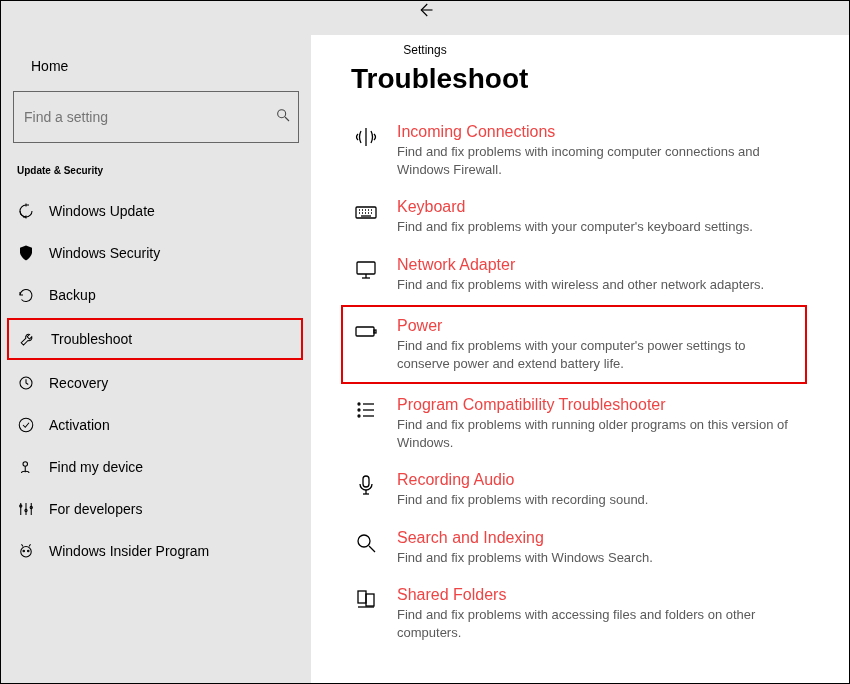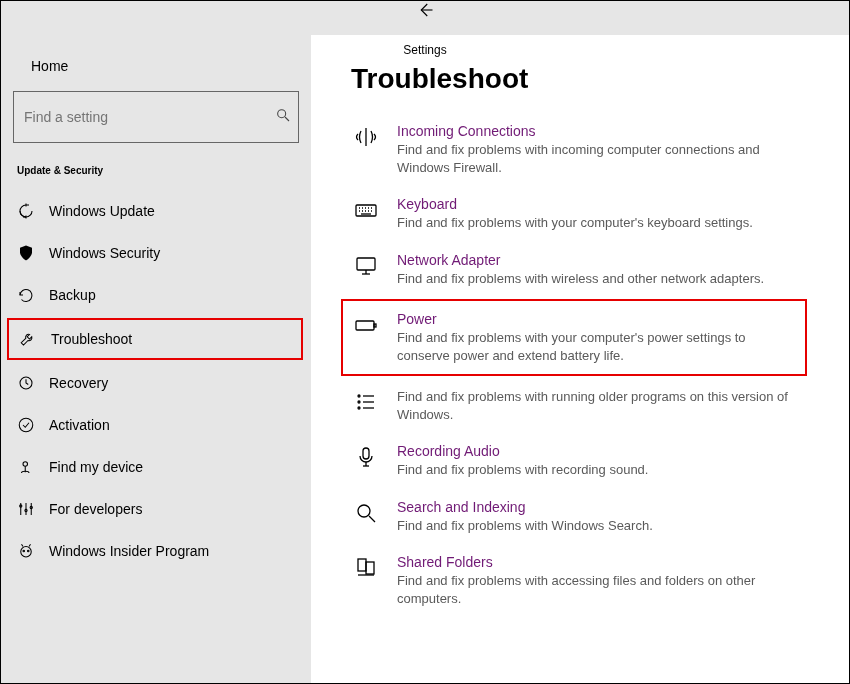--- a/index.html
+++ b/index.html
@@ -113,22 +113,22 @@
       width: 26px;
       height: 26px;
       flex-shrink: 0;
       display: flex;
       align-items: flex-start;
       justify-content: center;
       padding-top: 2px;
     }
     .tshoot-item .ticon svg { width: 24px; height: 24px; }
     .tshoot-text .ttitle {
-      font-size: 14px;
-      color: #701a75;
+      font-size: 16px;
+      color: #ef4444;
       margin-bottom: 2px;
     }
     .tshoot-text .tdesc {
       font-size: 13px;
       color: #5a5a5a;
       line-height: 1.35;
       max-width: 420px;
     }
     .highlight-red {
       border: 2px solid #e60000;
@@ -334,20 +334,21 @@
             <svg viewBox="0 0 24 24" fill="none" stroke="#000" stroke-width="1.3">
               <circle cx="5" cy="6" r="1"></circle>
               <path d="M9 6 H20"></path>
               <circle cx="5" cy="12" r="1"></circle>
               <path d="M9 12 H20"></path>
               <circle cx="5" cy="18" r="1"></circle>
               <path d="M9 18 H20"></path>
             </svg>
           </span>
         <div class="tshoot-text">
+          <div class="ttitle">Program Compatibility Troubleshooter</div>
           <div class="tdesc">Find and fix problems with running older programs on this version of Windows.</div>
         </div>
       </div>
 
       <div class="tshoot-item">
         <span class="ticon">
             <svg viewBox="0 0 24 24" fill="none" stroke="#000" stroke-width="1.3">
               <rect x="9" y="3" width="6" height="11" rx="3"></rect>
               <path d="M6 11 A6 6 0 0 0 18 11"></path>
               <path d="M12 17 V21"></path>

